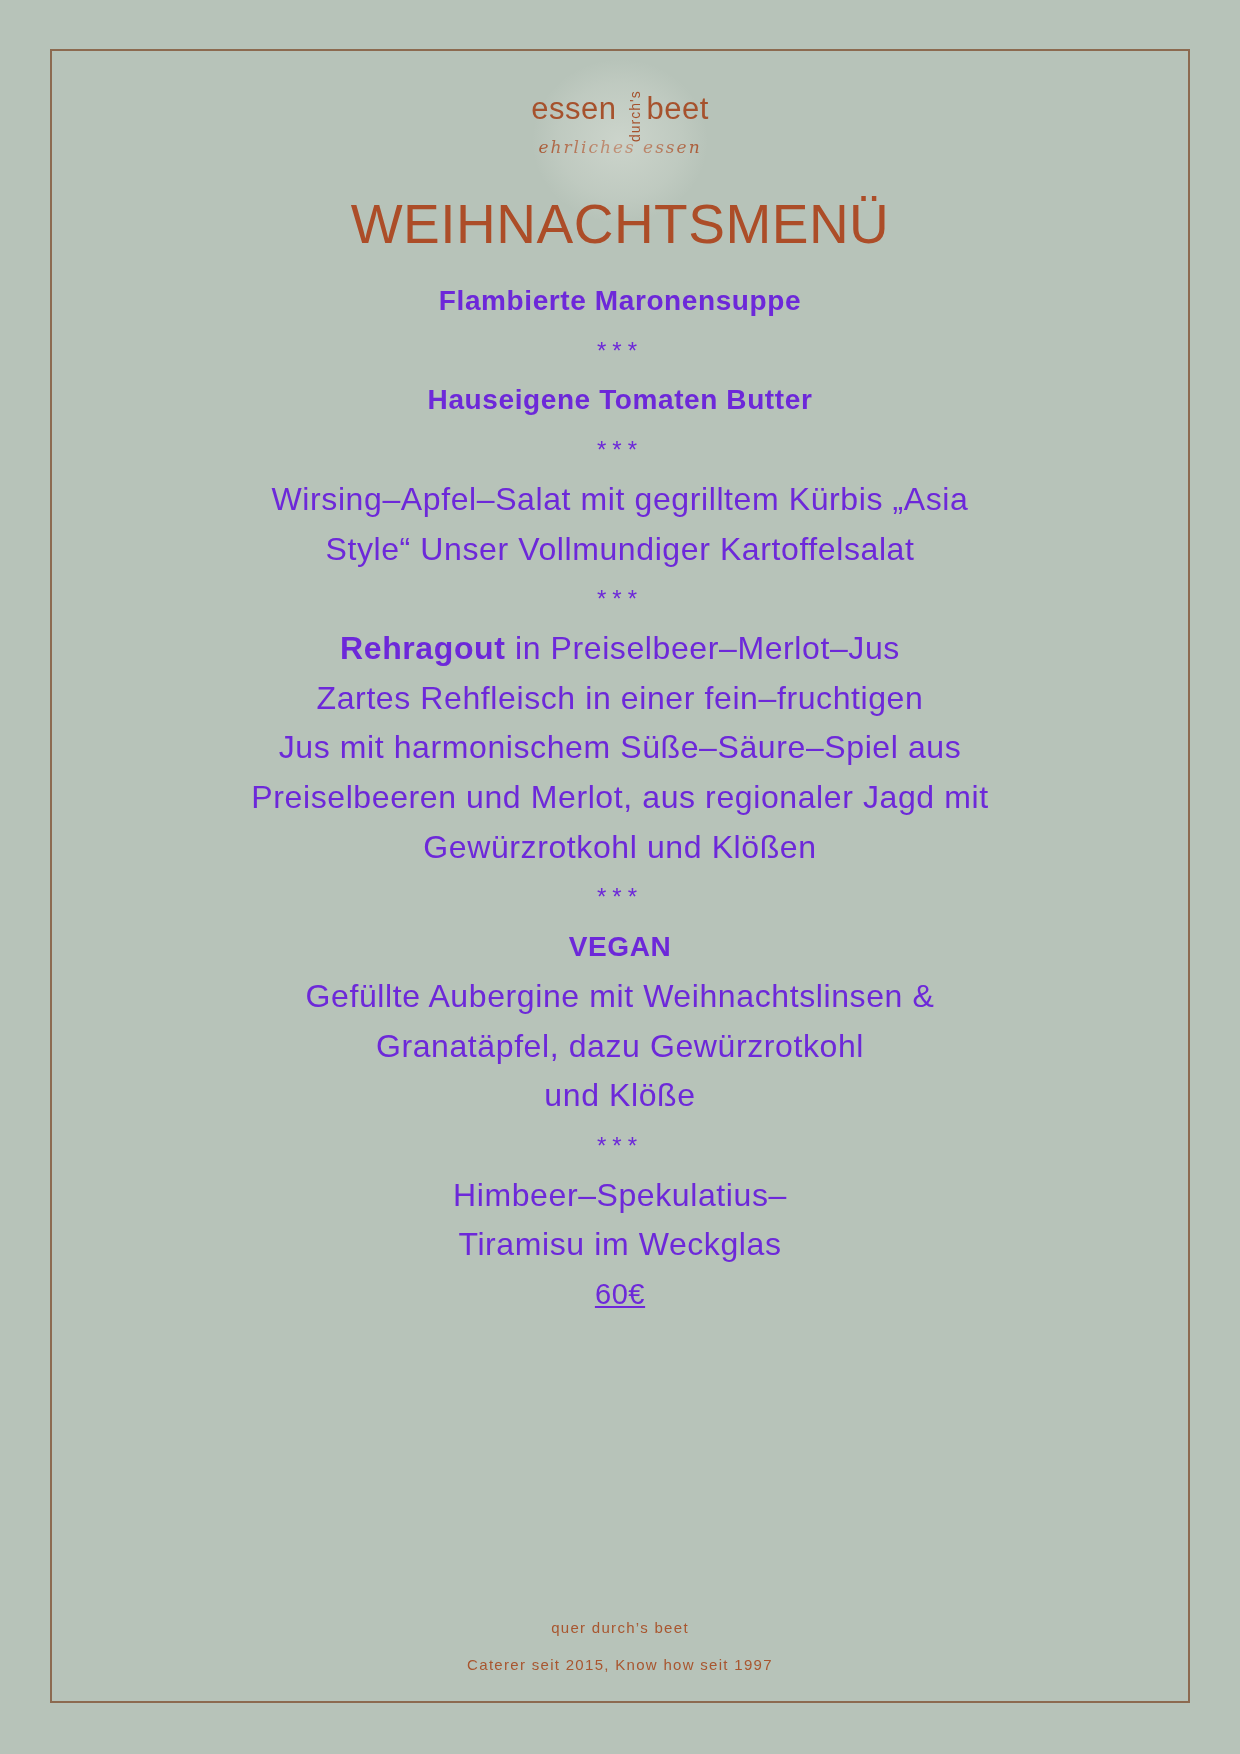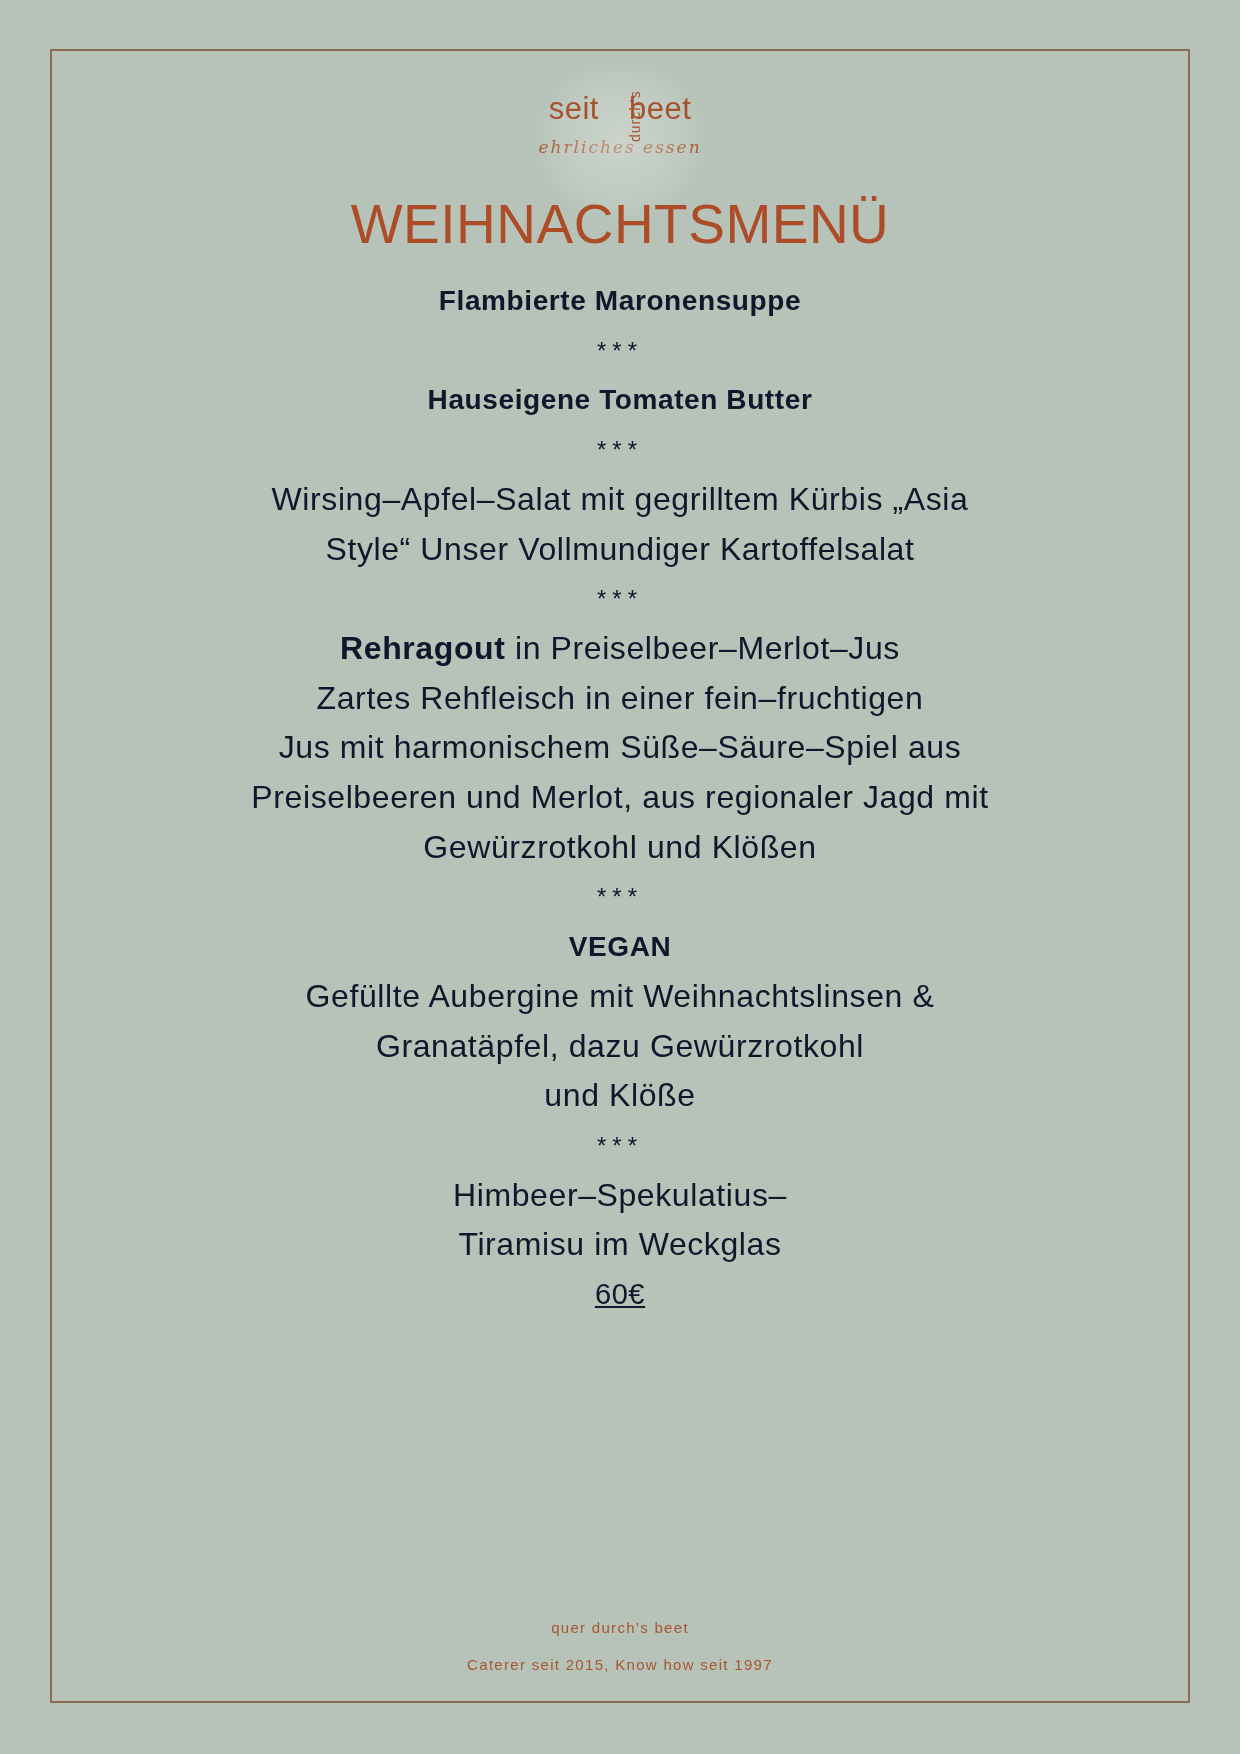--- a/index.html
+++ b/index.html
@@ -83,21 +83,21 @@
     color: #ac4d28;
     letter-spacing: 0.5px;
   }
   
   .menu-courses {
     position: absolute;
     top: 225px;
     left: 0;
     right: 0;
     text-align: center;
-    color: #0f172a;
+    color: #6d28d9;
   }
   .menu-line {
     line-height: 49.7px;
     font-size: 32px;
     letter-spacing: 0.6px;
   }
   .menu-line.line-bold { font-weight: bold; font-size: 28px; }
   .menu-line.line-sep  { font-size: 24px; letter-spacing: 6px; }
   .menu-line.line-price{ font-size: 29px; text-decoration: underline; }
   .seg-bold { font-weight: bold; }
@@ -117,21 +117,21 @@
   }
 </style>
 </head>
 <body>
 
 <div class="card-frame">
 
   <div class="logo-block">
     <div class="logo-circle"></div>
     <div class="logo-row">
-      <span class="logo-word-left">seit</span>
+      <span class="logo-word-left">essen</span>
       <span class="logo-vert-gap">
         <span class="logo-word-vertical">durch's</span>
       </span>
       <span class="logo-word-right">beet</span>
     </div>
     <div class="logo-tagline">ehrliches essen</div>
   </div>
 
   <div class="menu-title">WEIHNACHTSMENÜ</div>
 

